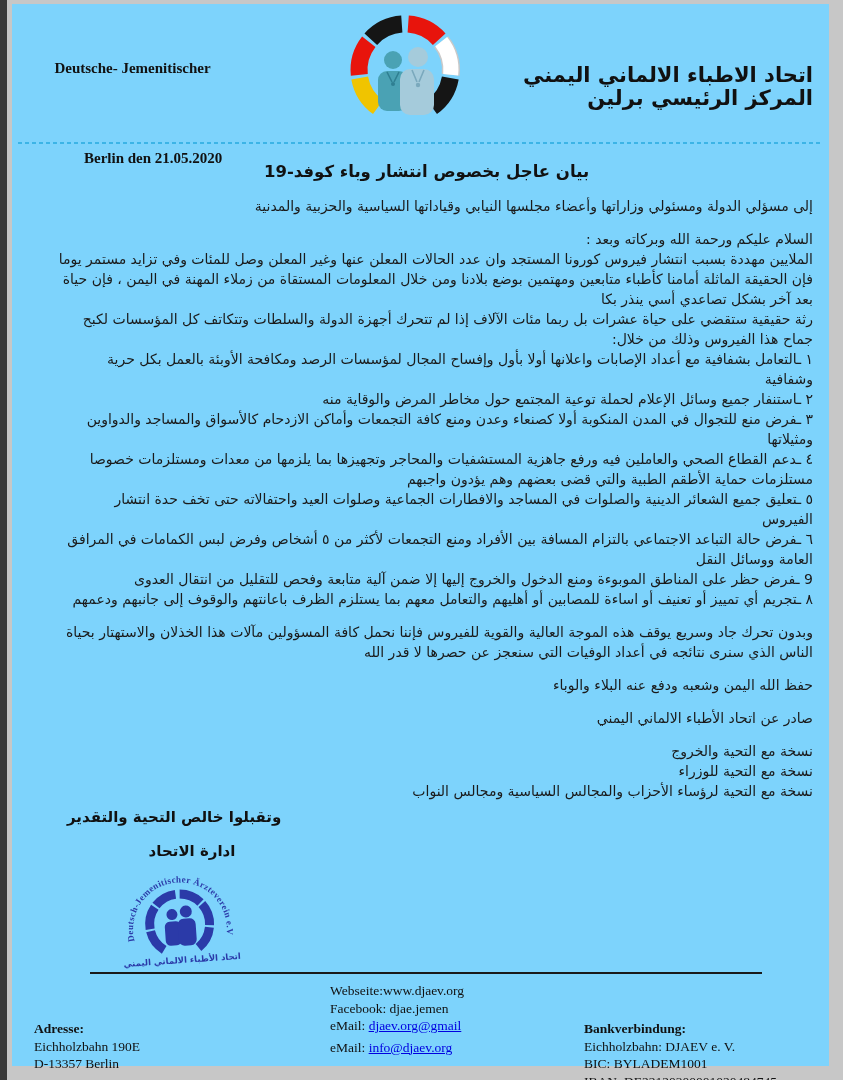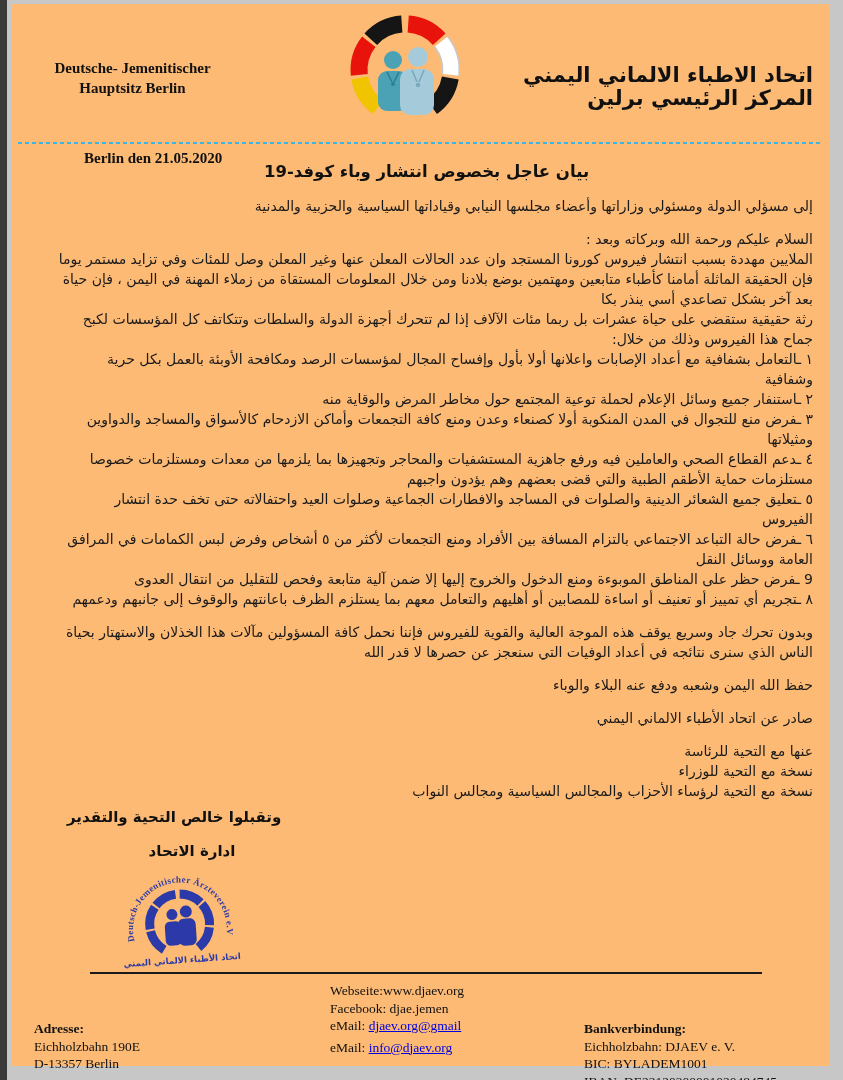--- a/index.html
+++ b/index.html
@@ -1,19 +1,19 @@
 <!DOCTYPE html>
 <html lang="de"><head>
 <meta charset="utf-8">
 <style>
   html,body{margin:0;padding:0;}
   .scan{position:relative;width:843px;height:1080px;background:#c7c7c7;overflow:hidden;
         font-family:"Liberation Serif", serif;}
   .scan-edge-left{position:absolute;left:0;top:0;bottom:0;width:7px;background:#3a3a3a;}
-  .paper{position:absolute;left:12px;top:4px;width:817px;height:1062px;background:#fdba74;}
+  .paper{position:absolute;left:12px;top:4px;width:817px;height:1062px;background:#7dd3fc;}
 
   
   .h-left{position:absolute;left:18px;top:54px;width:205px;text-align:center;
           font-weight:bold;font-size:15px;line-height:20px;color:#111;}
   .h-right{position:absolute;right:16px;top:60px;text-align:right;direction:rtl;
            font-weight:bold;font-size:21px;line-height:23px;color:#111;
            font-family:"DejaVu Sans", sans-serif;}
   .logo{position:absolute;left:318px;top:6px;}
   .divider{position:absolute;left:6px;right:6px;top:138px;height:2px;
            background:repeating-linear-gradient(90deg,#3cb4e6 0 4px,transparent 4px 7px);}
@@ -46,21 +46,20 @@
 </style>
 </head>
 <body>
 
 <div class="scan">
   <div class="scan-edge-left"></div>
   <div class="paper">
 
     <div class="h-left">
       <div>Deutsche- Jemenitischer</div>
-      <div>Hauptsitz Berlin</div>
     </div>
 
     <div class="logo">
       <svg width="150" height="126" viewBox="0 0 150 126" aria-hidden="true">
 
         <path d="M 71.8 14.1 A 46 46 0 0 0 40.8 29.2" fill="none" stroke="#151515" stroke-width="17"></path>
         <path d="M 38.8 31.7 A 46 46 0 0 0 29.3 64.8" fill="none" stroke="#e8140c" stroke-width="17"></path>
         <path d="M 29.7 68.0 A 46 46 0 0 0 48.0 97.2" fill="none" stroke="#f0c400" stroke-width="17"></path>
 
         <path d="M 78.2 14.1 A 46 46 0 0 1 109.2 29.2" fill="none" stroke="#e8140c" stroke-width="17"></path>
@@ -114,21 +113,21 @@
         <div class="body-line">9 ـفرض حظر على المناطق الموبوءة ومنع الدخول والخروج إليها إلا ضمن آلية متابعة وفحص للتقليل من انتقال العدوى</div>
         <div class="body-line">٨ ـتجريم أي تمييز أو تعنيف أو اساءة للمصابين أو أهليهم والتعامل معهم بما يستلزم الظرف باعانتهم والوقوف إلى جانبهم ودعمهم</div>
         <div class="body-line spacer"></div>
         <div class="body-line">وبدون تحرك جاد وسريع يوقف هذه الموجة العالية والقوية للفيروس فإننا نحمل كافة المسؤولين مآلات هذا الخذلان والاستهتار بحياة</div>
         <div class="body-line">الناس الذي سنرى نتائجه في أعداد الوفيات التي سنعجز عن حصرها لا قدر الله</div>
         <div class="body-line spacer"></div>
         <div class="body-line">حفظ الله اليمن وشعبه ودفع عنه البلاء والوباء</div>
         <div class="body-line spacer"></div>
         <div class="body-line">صادر عن اتحاد الأطباء الالماني اليمني</div>
         <div class="body-line spacer"></div>
-        <div class="body-line">عنها مع التحية للرئاسة</div>
+        <div class="body-line">نسخة مع التحية والخروج</div>
         <div class="body-line">نسخة مع التحية للوزراء</div>
         <div class="body-line">نسخة مع التحية لرؤساء الأحزاب والمجالس السياسية ومجالس النواب</div>
     </div>
 
     <div class="closing">وتقبلوا خالص التحية والتقدير</div>
     <div class="signature">ادارة الاتحاد</div>
 
     <div class="stamp">
       <svg width="136" height="114" viewBox="0 0 136 114" aria-hidden="true">
         <defs>

